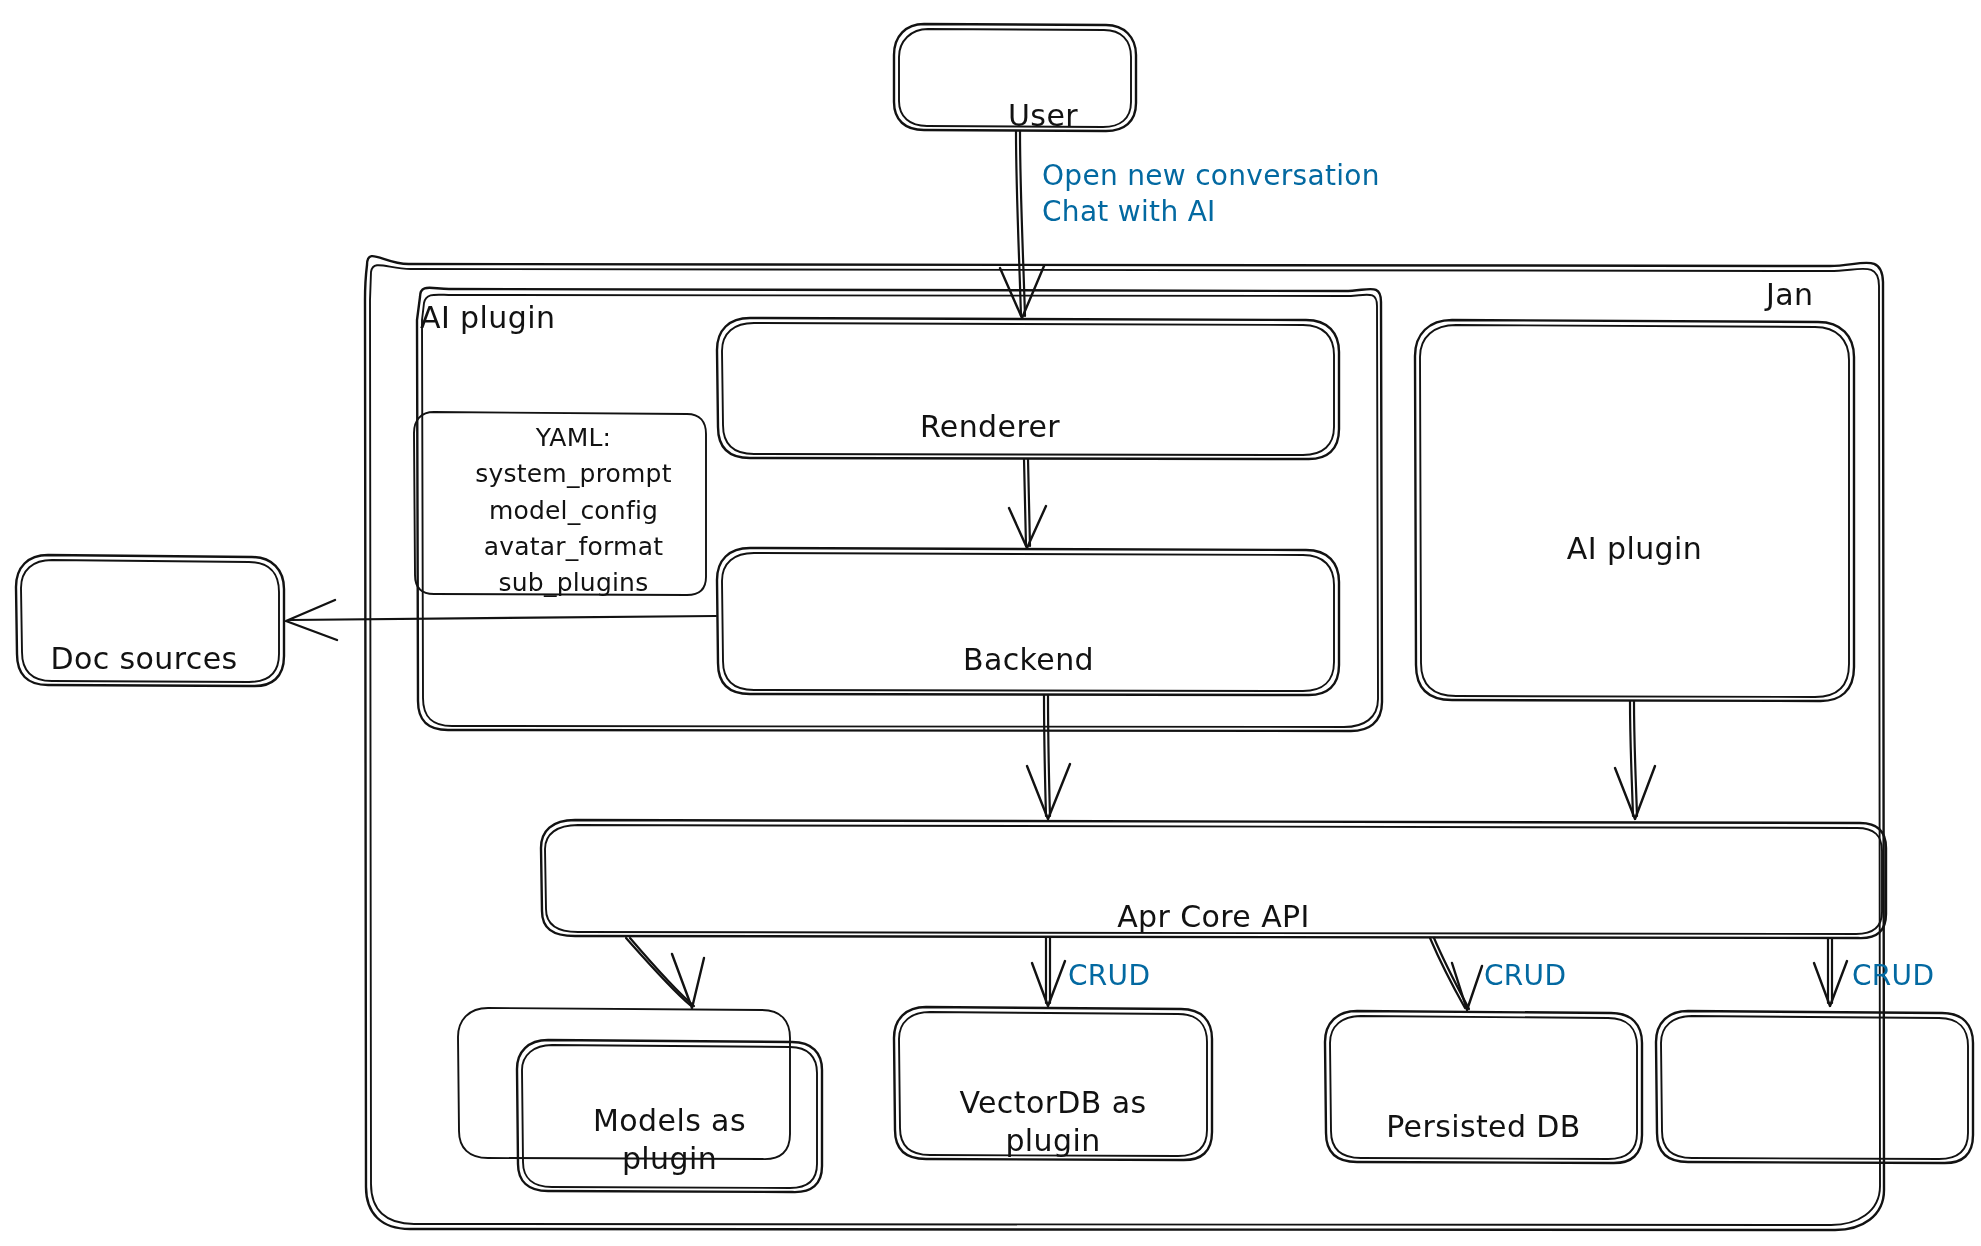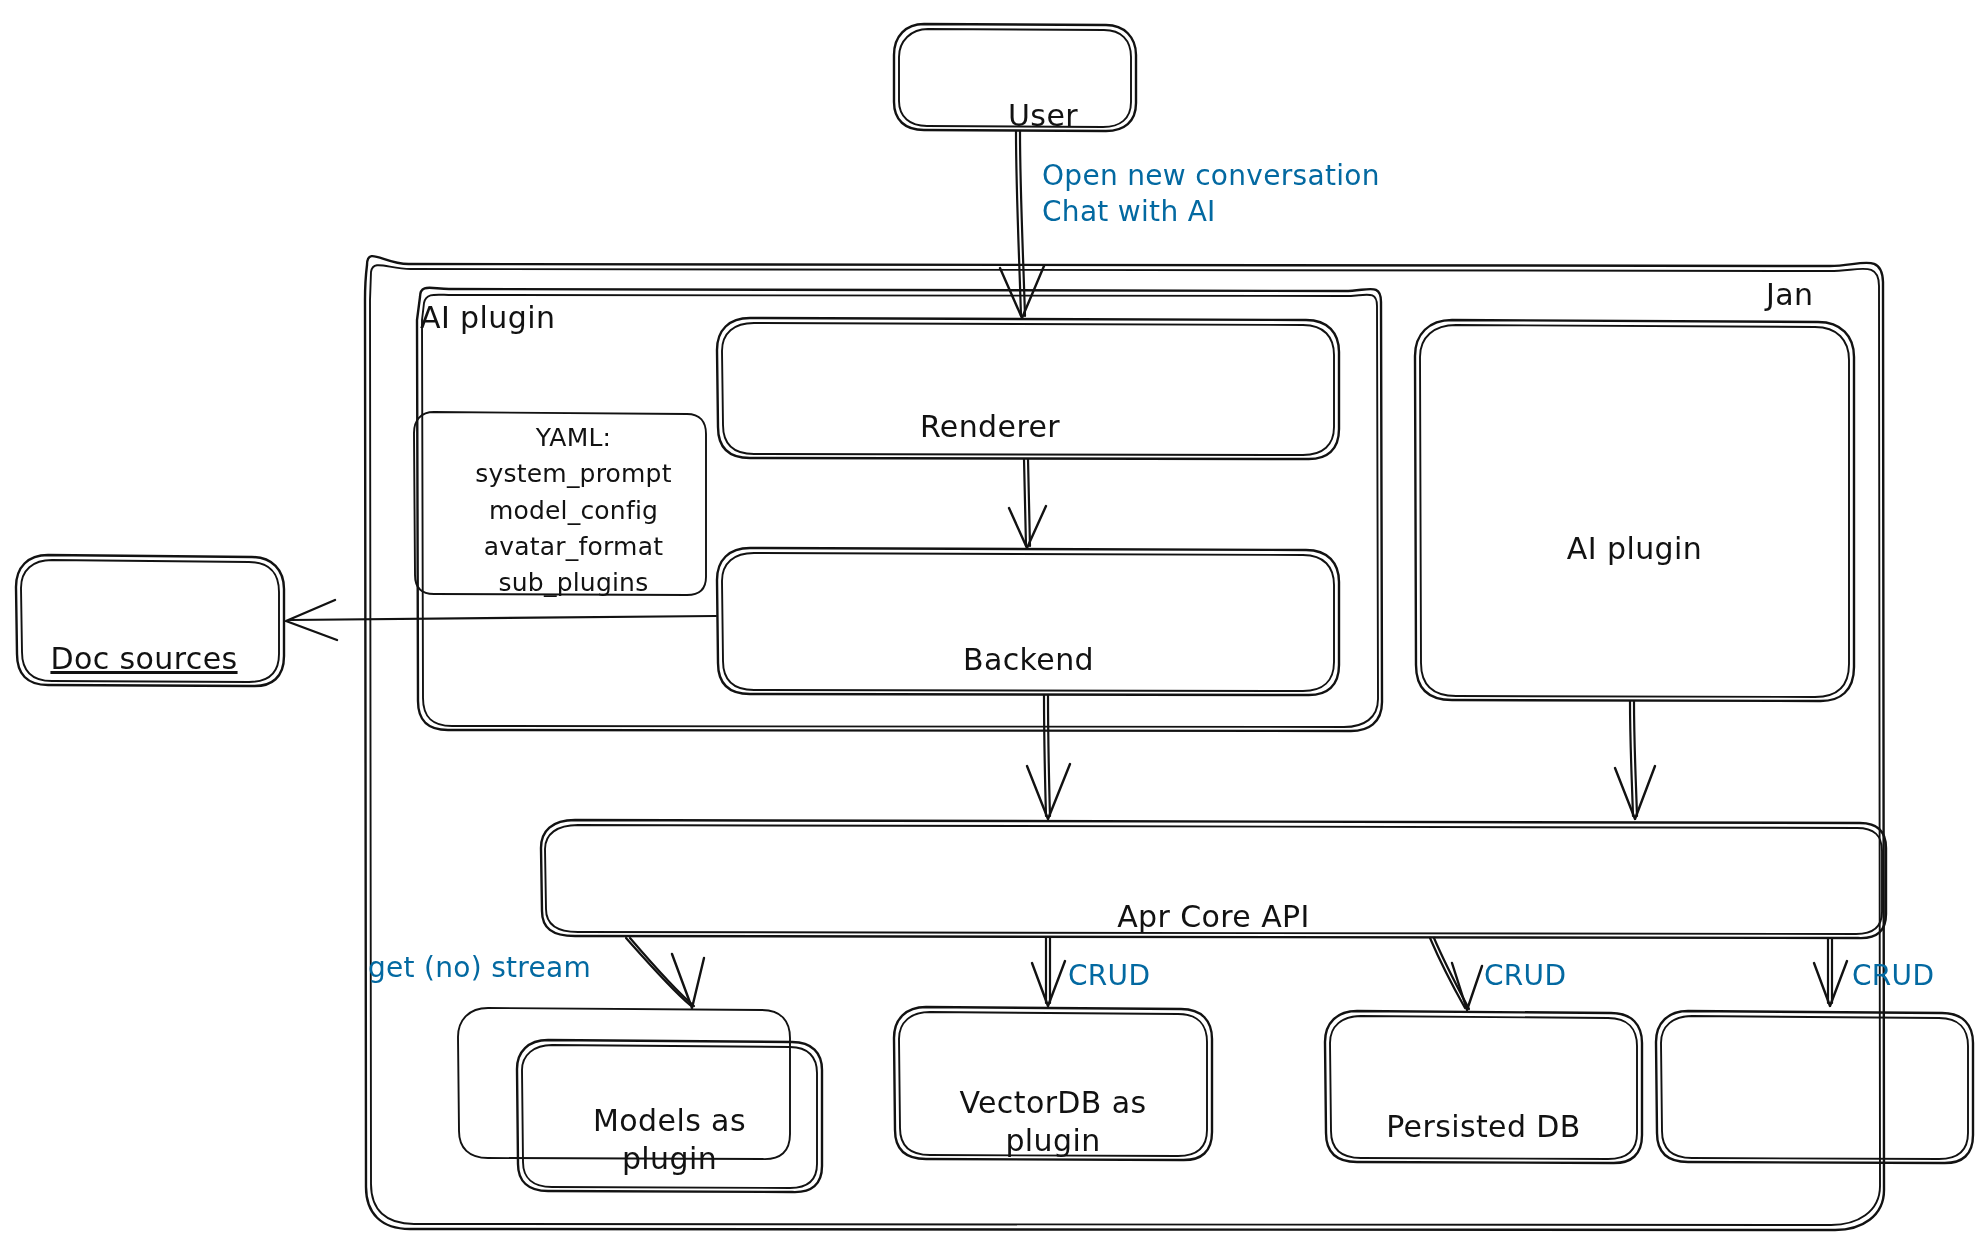--- a/index.html
+++ b/index.html
@@ -236,21 +236,21 @@
   </div>
 
   <div class="node-label" style="left:718px; top:548px; width:621px; height:147px;">
     <span class="center-box-text">Backend</span>
   </div>
 
   <div class="node-label" style="left:1415px; top:320px; width:439px; height:381px;">
     <span class="center-box-text">AI plugin</span>
   </div>
 
-  <div class="node-label" style="left:16px; top:555px; width:256px; height:131px;text-decoration:underline;">
+  <div class="node-label" style="left:16px; top:555px; width:256px; height:131px;">
     <span class="center-box-text">Doc sources</span>
   </div>
 
   <div class="node-label" style="left:541px; top:820px; width:1345px; height:118px;">
     <span class="center-box-text">Apr Core API</span>
   </div>
 
   <div class="node-label" style="left:517px; top:1040px; width:305px; height:124px;">
     <span class="center-box-text">Models as
 plugin</span>
@@ -268,21 +268,20 @@
 
   <div class="yaml-label" style="left:441px; top:420px; width:265px;">YAML:
 system_prompt
 model_config
 avatar_format
 sub_plugins</div>
 
   <div class="edge-label" style="left:1042px; top:158px; width:520px;">Open new conversation
 Chat with AI</div>
 
-  <div class="edge-label" style="left:368px; top:950px; width:330px;">get (no) stream</div>
 
   <div class="edge-label" style="left:1068px; top:958px; width:140px;">CRUD</div>
 
   <div class="edge-label" style="left:1484px; top:958px; width:140px;">CRUD</div>
 
   <div class="edge-label" style="left:1852px; top:958px; width:140px;">CRUD</div>
 
 </div>
 
 </body></html>

